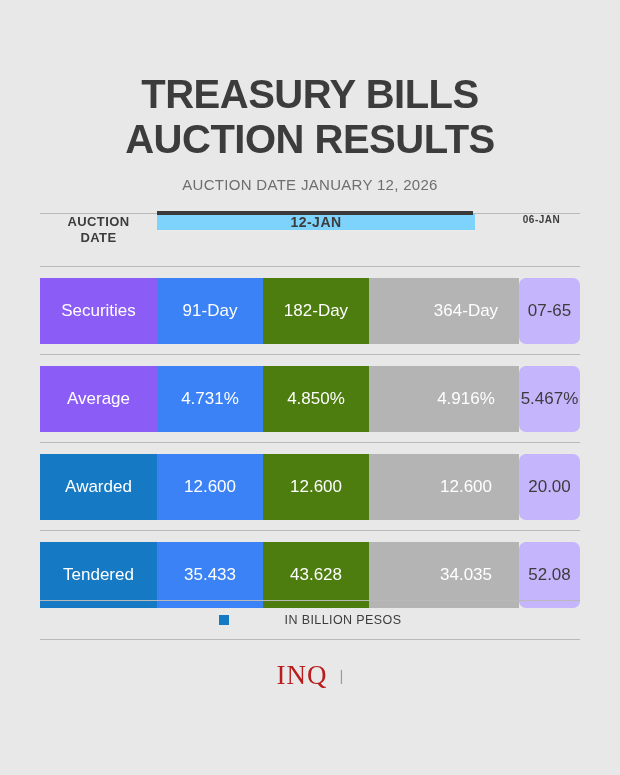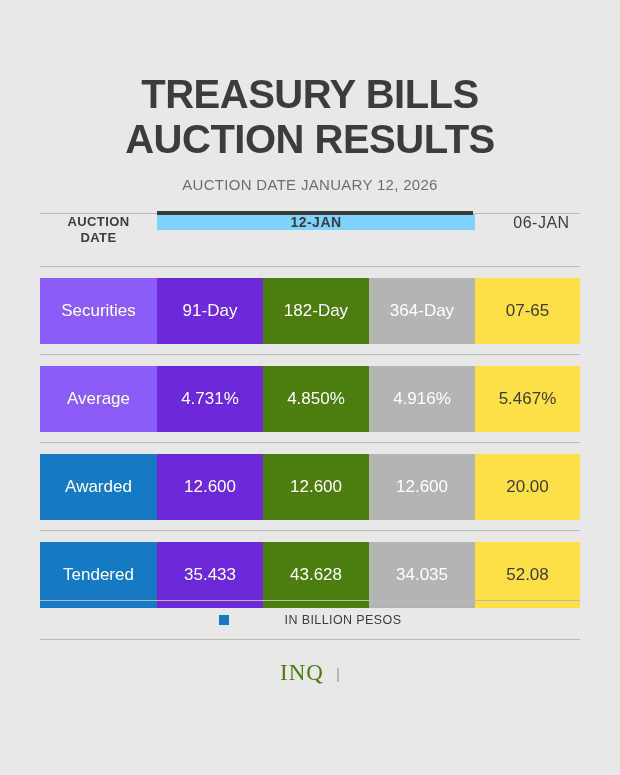--- a/index.html
+++ b/index.html
@@ -97,22 +97,22 @@
     font-size: 14px;
     font-weight: bold;
     letter-spacing: 0.5px;
     color: #3c3c3c;
   }
   .header-right {
     flex: 1 1 auto;
     display: flex;
     align-items: center;
     justify-content: center;
-    font-size: 16px;
-    font-weight: normal;
+    font-size: 10px;
+    font-weight: bold;
     letter-spacing: 0.5px;
     color: #3c3c3c;
     padding-left: 28px;
   }
 
   .data-row {
     display: flex;
     height: 66px;
     align-items: stretch;
   }
@@ -130,24 +130,24 @@
     align-items: center;
     justify-content: center;
     font-size: 17px;
     color: #ffffff;
   }
   .cell-label {
     width: 117px;
     flex: 0 0 117px;
     font-size: 17px;
   }
-  .cell-1 { flex: 0 0 106px; background: #6d28d9; }
+  .cell-1 { flex: 0 0 106px; background: #3b82f6; }
   .cell-2 { flex: 0 0 106px; background: #4d7c0f; }
-  .cell-3 { flex: 0 0 106px; background: #b4b4b4; }
-  .cell-4 { flex: 1 1 auto; background: #fde047; color: #3c3c3c; }
+  .cell-3 { flex: 0 0 106px; background: #b4b4b4; padding-left: 44px; }
+  .cell-4 { flex: 1 1 auto; background: #c4b5fd; color: #3c3c3c; border-radius: 7px; }
 
   .blue-dark { background: #8b5cf6; }
   .blue-bright { background: #1579c4; }
 
   
   .legend {
     position: absolute;
     left: 40px;
     top: 600px;
     width: 540px;
@@ -177,23 +177,23 @@
     left: 40px;
     top: 660px;
     width: 540px;
     display: flex;
     align-items: center;
     justify-content: center;
     gap: 12px;
   }
   .inq-logo {
     font-family: "Liberation Serif", serif;
-    font-size: 23px;
+    font-size: 27px;
     letter-spacing: 1px;
-    color: #4d7c0f;
+    color: #b91c1c;
   }
   .divider-pipe {
     color: #9a9a9a;
     font-size: 15px;
     font-weight: normal;
   }
   .source-text {
     font-size: 10.5px;
     letter-spacing: 0.35px;
     color: #5c5c5c;

